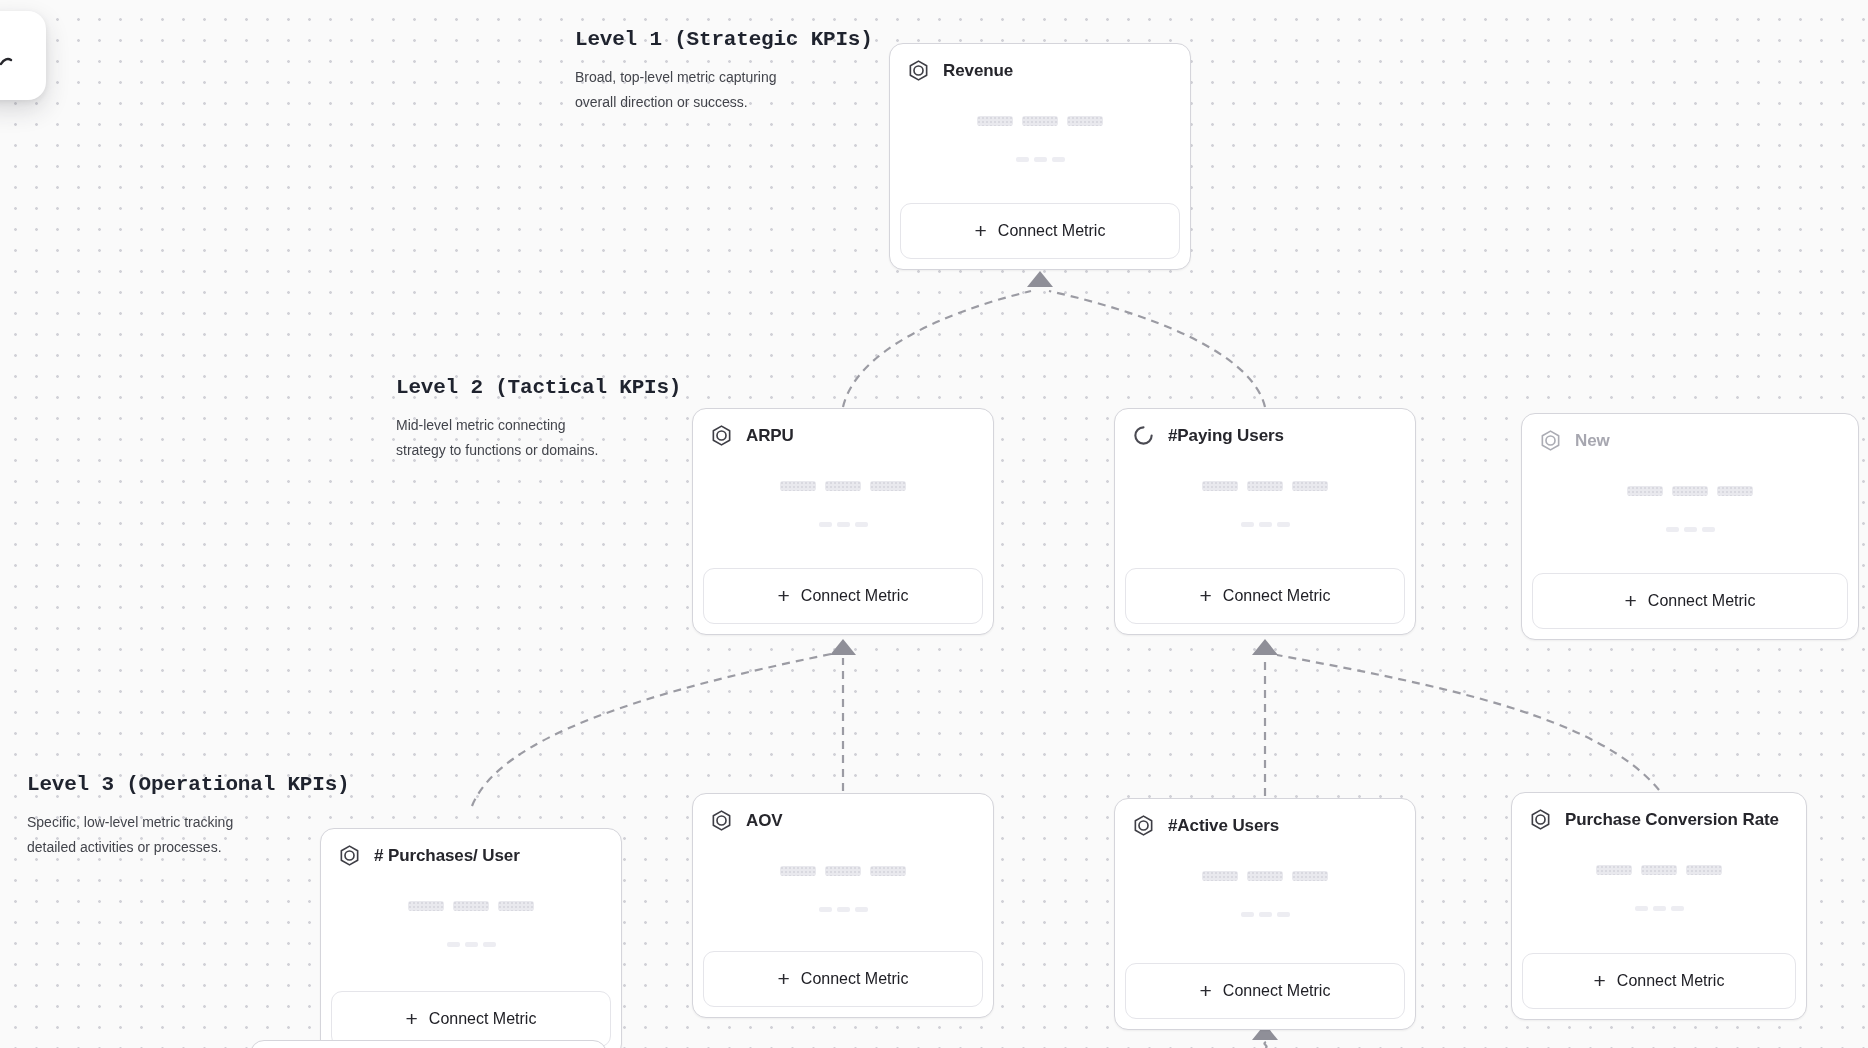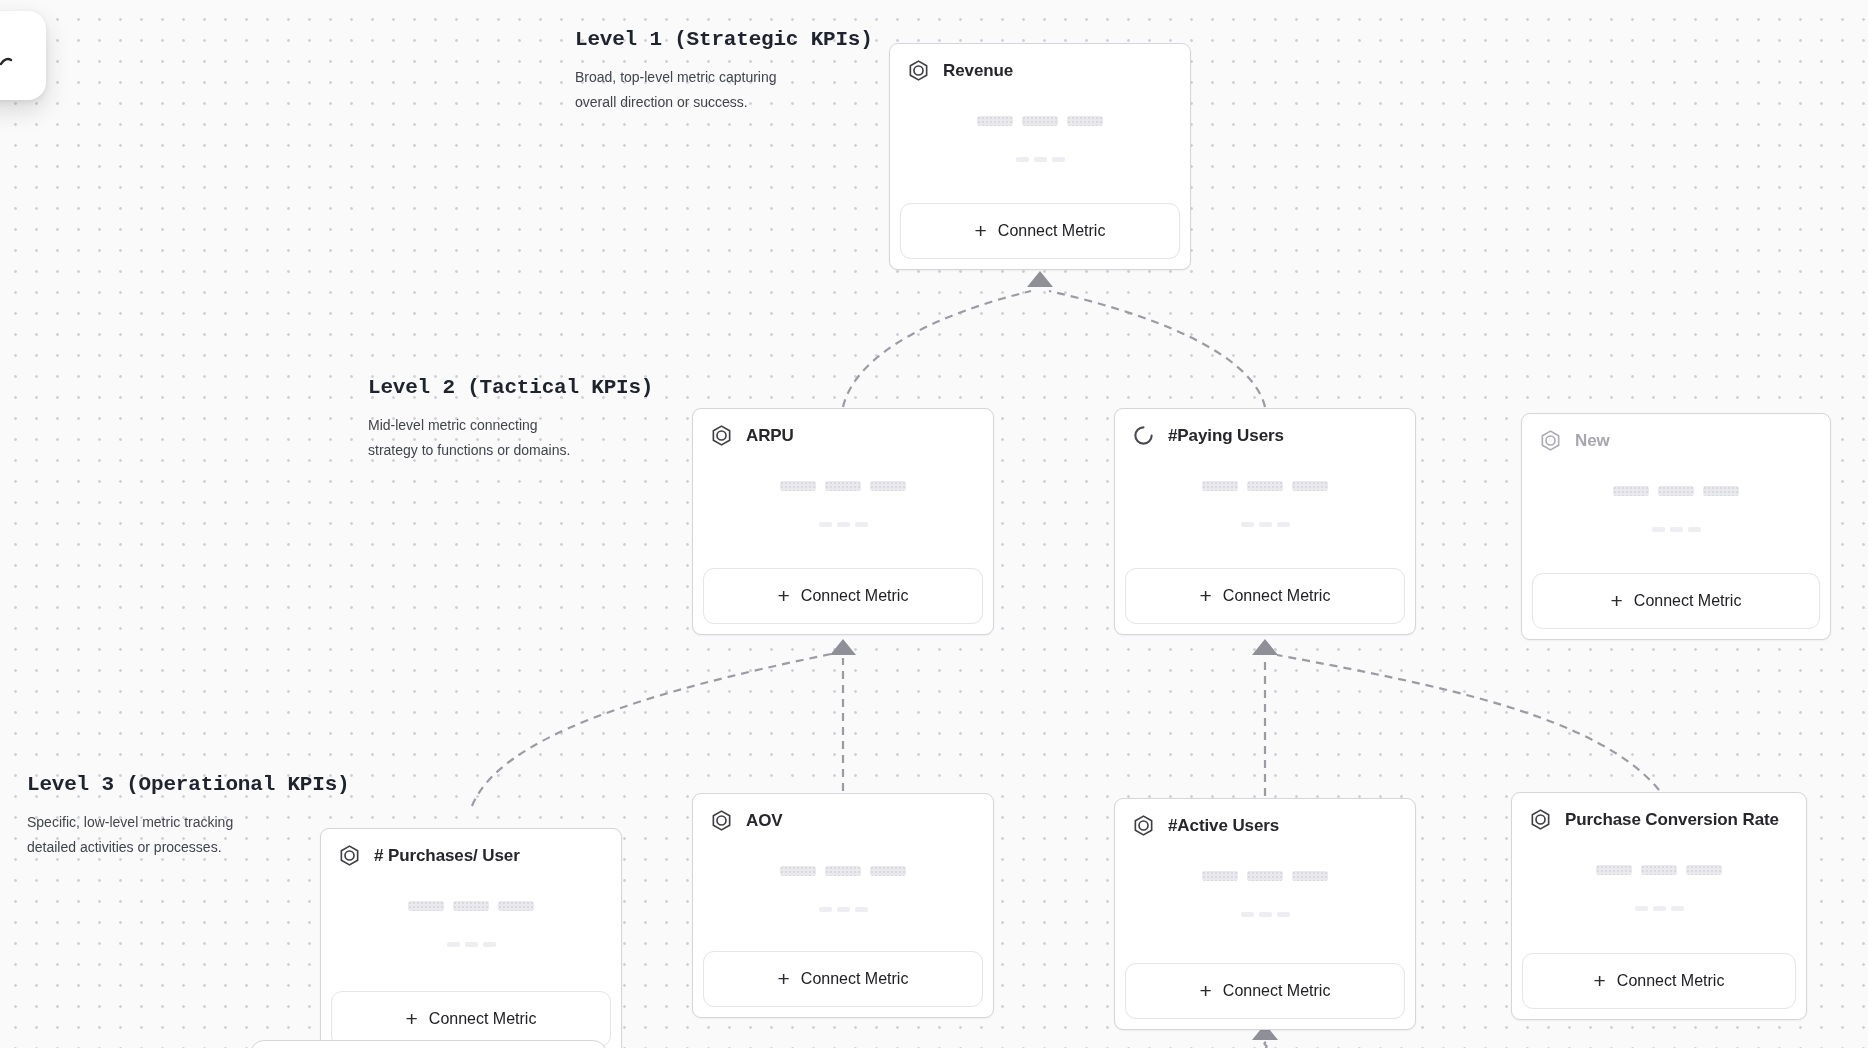--- a/index.html
+++ b/index.html
@@ -15,21 +15,21 @@
     background-size:21px 21px;background-position:5px 9px;
   }
   .connectors{position:absolute;left:0;top:0;pointer-events:none;}
 
   .section{position:absolute;}
   .section-title{font-size:21px;font-weight:700;color:#1f232e;margin:0;letter-spacing:-.2px;font-family:Liberation Mono, monospace;}
   .section-desc{margin-top:14px;font-size:14px;line-height:25px;color:#42444b;}
 
   .card{
     position:absolute;width:302px;height:227px;background:#ffffff;
-    border:1px solid #d5d5db;border-radius:9px;
+    border:1px solid #d5d5db;border-radius:14px;
     box-shadow:0 1px 2px rgba(24,24,28,.05);
     box-sizing:border-box;
   }
   .card-header{display:flex;align-items:center;gap:13px;padding:15px 17px 0;}
   .card-icon{width:23px;height:23px;color:#3e3e45;flex:none;display:flex;}
   .card-title{font-size:17px;font-weight:600;color:#26262c;letter-spacing:-.1px;white-space:nowrap;}
   .card.placeholder .card-title{color:#a7a7b0;}
   .card.placeholder .card-icon{color:#abacb4;}
 
   .sk-pills{position:absolute;left:0;right:0;top:72px;display:flex;justify-content:center;gap:9px;}
@@ -87,21 +87,21 @@
   </svg>
 
   <div class="section" style="left:575px;top:28px;">
     <h2 class="section-title">Level 1 (Strategic KPIs)</h2>
     <div class="section-desc">
       <div>Broad, top-level metric capturing</div>
       <div>overall direction or success.</div>
     </div>
   </div>
 
-  <div class="section" style="left:368px;top:376px;">
+  <div class="section" style="left:396px;top:376px;">
     <h2 class="section-title">Level 2 (Tactical KPIs)</h2>
     <div class="section-desc">
       <div>Mid-level metric connecting</div>
       <div>strategy to functions or domains.</div>
     </div>
   </div>
 
   <div class="section" style="left:27px;top:773px;">
     <h2 class="section-title">Level 3 (Operational KPIs)</h2>
     <div class="section-desc">
@@ -180,21 +180,21 @@
         <i></i>
         <i></i>
         <i></i>
       </div>
     <button class="connect-btn">
       <span class="plus">+</span>
       <span>Connect Metric</span>
     </button>
   </div>
 
-  <div class="card placeholder" style="left:1521px;top:413px;width:310px;">
+  <div class="card placeholder" style="left:1521px;top:413px;width:338px;">
     <div class="card-header">
       <span class="card-icon">
         <svg viewBox="0 0 24 24" width="23" height="23" fill="none" stroke="currentColor" stroke-width="1.7" stroke-linejoin="round">
             <path d="M12 2.2 L20.5 7.1 V16.9 L12 21.8 L3.5 16.9 V7.1 Z"></path>
             <circle cx="12" cy="12" r="4.7"></circle>
           </svg>
       </span>
       <span class="card-title">New</span>
     </div>
     <div class="sk-pills">

